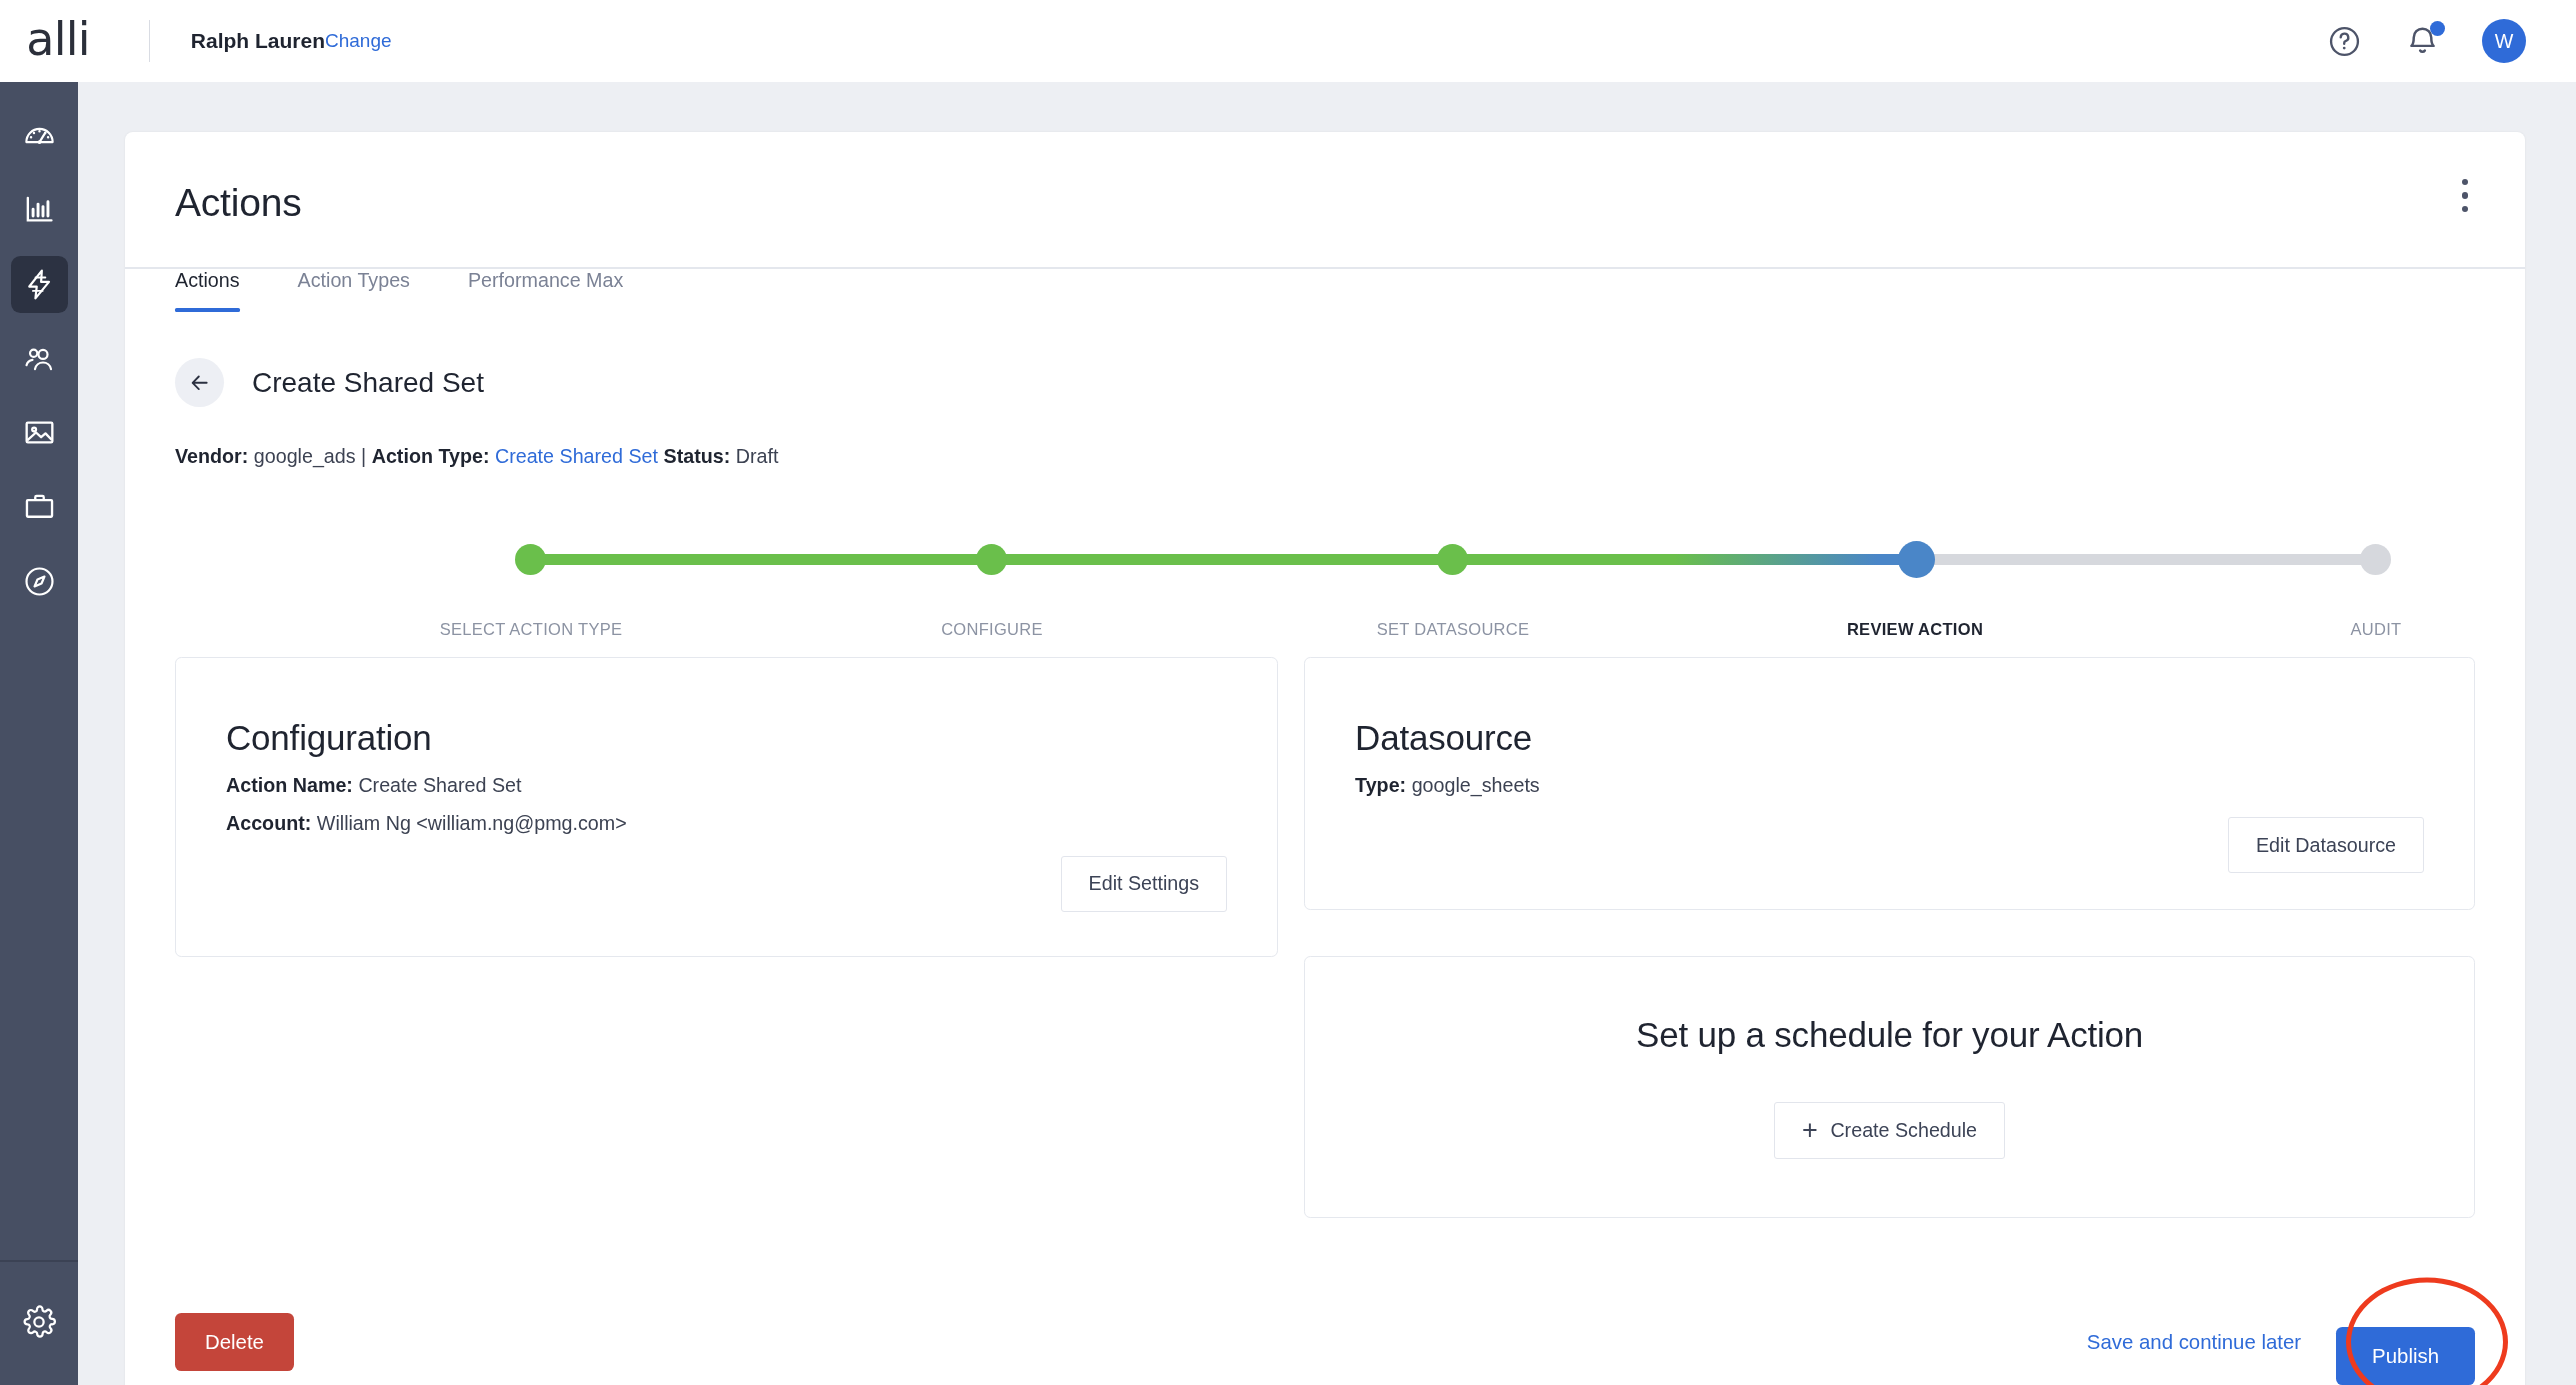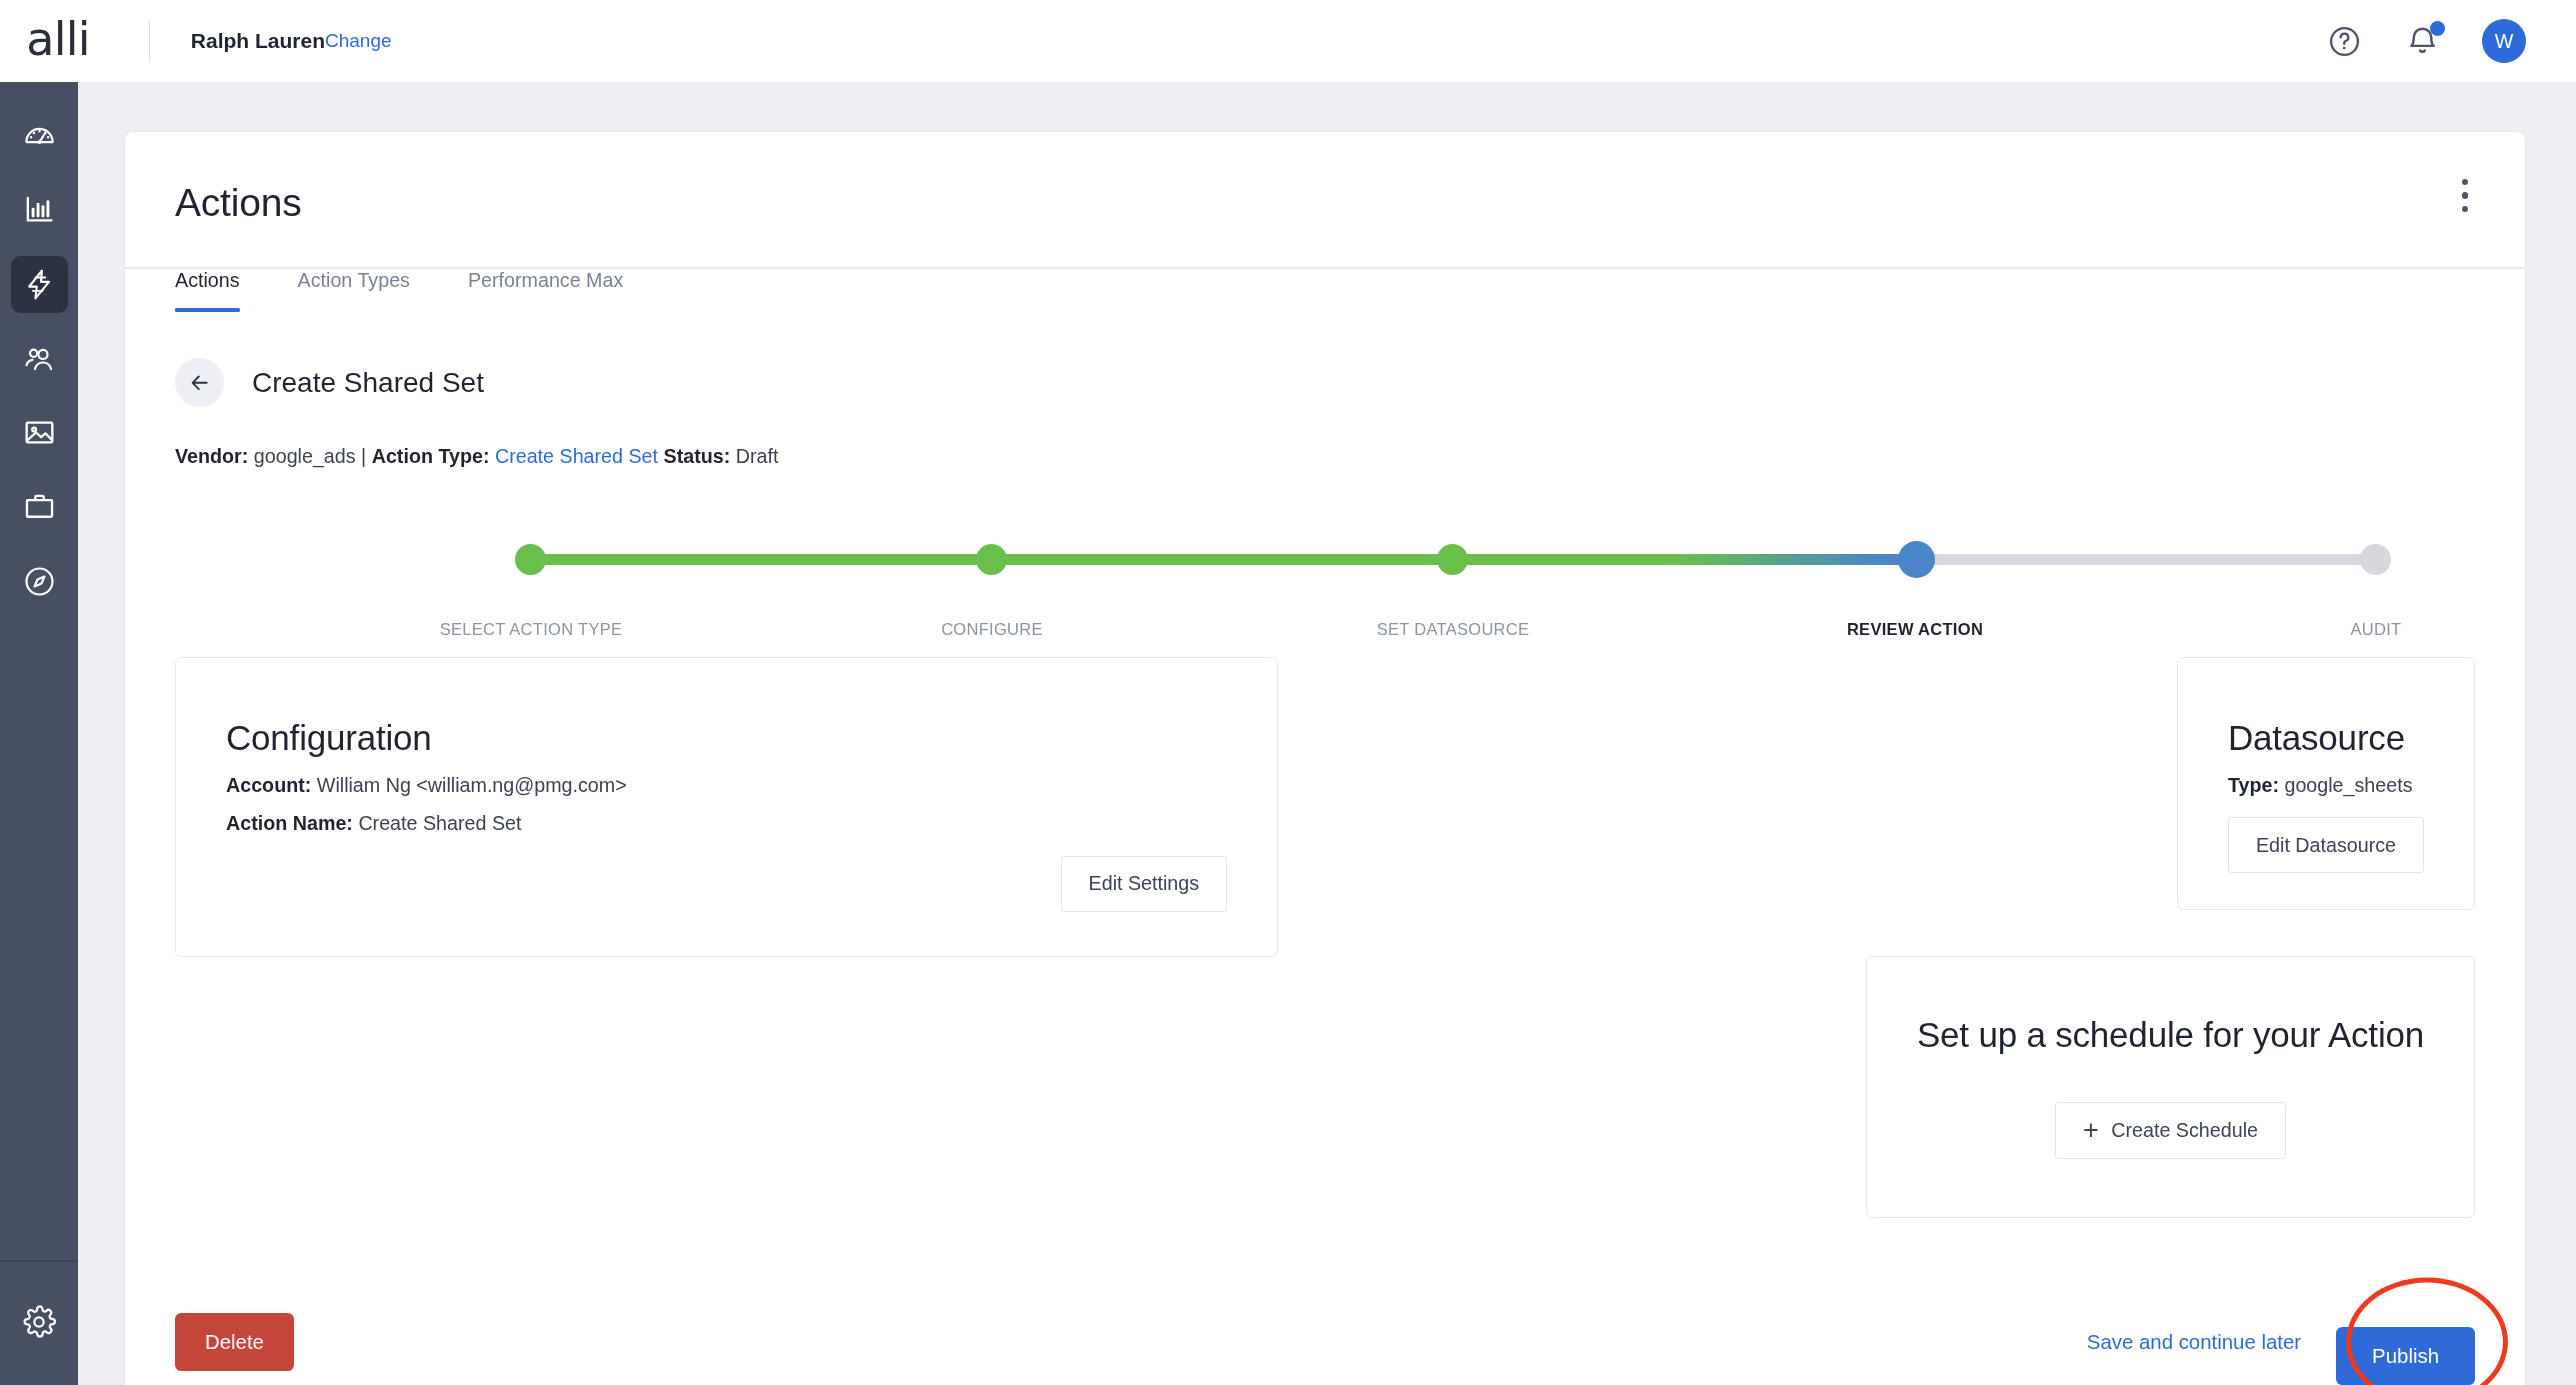--- a/index.html
+++ b/index.html
@@ -262,21 +262,21 @@
 
   
   .content {
     position: relative;
     margin: 23.6px 0 0 0;
     padding: 0 50px;
     display: flex;
     gap: 26px;
   }
   .col-left { width: 1123px; }
-  .col-right { width: 1192px; display: flex; flex-direction: column; gap: 46px; align-items: flex-end; }
+  .col-right { width: 1192px; display: flex; flex-direction: column; gap: 46px; }
 
   .panel {
     border: 1.6px solid #e5e8ee;
     border-radius: 6.3px;
     background: #fff;
     position: relative;
   }
   .panel-title {
     font-size: 35px;
     font-weight: 400;
@@ -539,26 +539,26 @@
         <div class="step-label" style="left:1845px;">AUDIT</div>
       </div>
     </div>
 
     <div class="content">
 
       <div class="col-left">
         <div class="panel panel-cfg">
           <div class="panel-title">Configuration</div>
           <div class="kv">
+            <b>Action Name:</b>
+            <span>Create Shared Set</span>
+          </div>
+          <div class="kv">
             <b>Account:</b>
             <span>William Ng &lt;william.ng@pmg.com&gt;</span>
-          </div>
-          <div class="kv">
-            <b>Action Name:</b>
-            <span>Create Shared Set</span>
           </div>
           <div class="btn-row-right">
             <button class="btn-outline">Edit Settings</button>
           </div>
         </div>
       </div>
 
       <div class="col-right">
         <div class="panel panel-ds">
           <div class="panel-title">Datasource</div>

